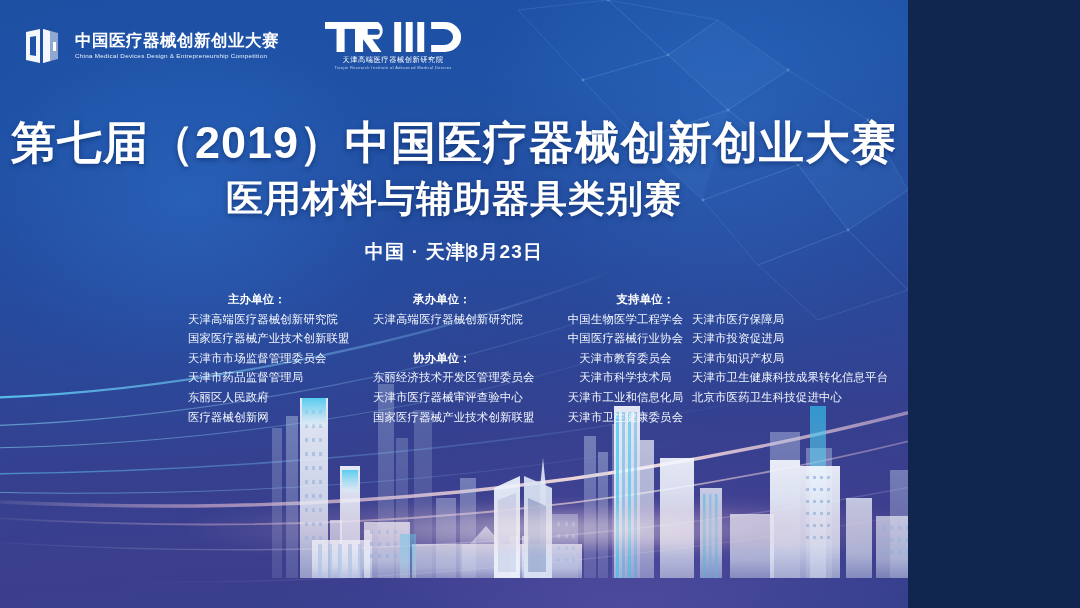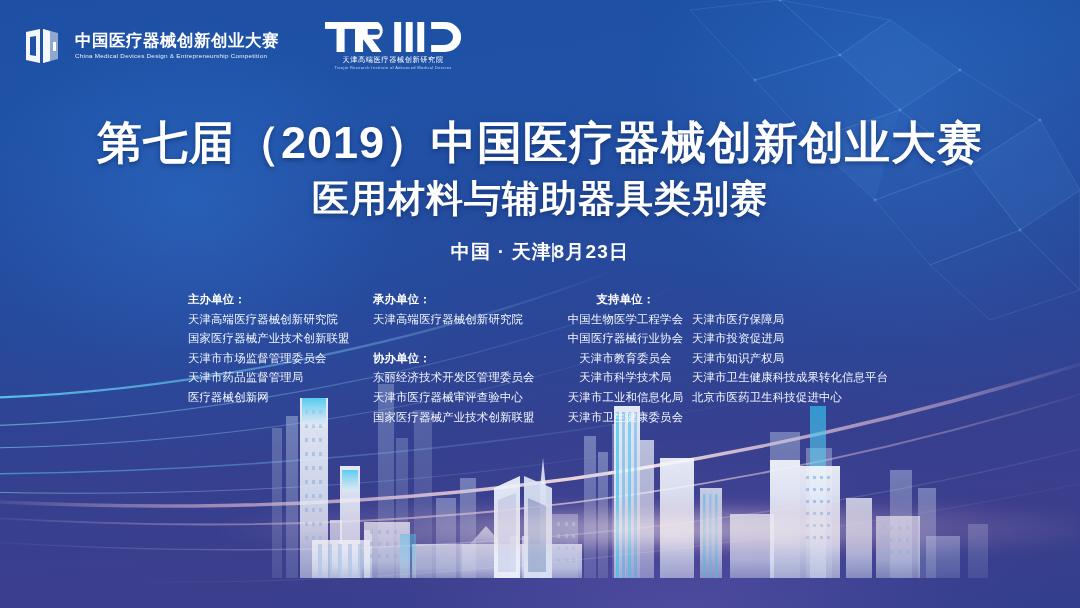--- a/index.html
+++ b/index.html
@@ -5,21 +5,21 @@
   html, body {
     margin: 0;
     padding: 0;
     background: #10264f;
   }
   body {
     font-family: "Liberation Sans", "DejaVu Sans", sans-serif;
   }
   #poster {
     position: relative;
-    width: 1080px;
+    width: 908px;
     height: 608px;
     overflow: hidden;
     background: linear-gradient(175deg, #1d4fa3 0%, #1f52a6 18%, #27499b 45%, #35408f 70%, #3c3e8d 86%, #313f8c 100%);
   }
   
   .bg-layer {
     position: absolute;
     inset: 0;
     pointer-events: none;
   }
@@ -189,20 +189,21 @@
   .col-2 { width: 186px; }
   .col-3 { width: 133px; align-items: center; }
   .col-4 { width: 210px; }
   .org-head {
     font-size: 11.4px;
     font-weight: bold;
     color: #ffffff;
     line-height: 1.72;
     letter-spacing: 0.2px;
     white-space: nowrap;
+    margin-left: 40px;
   }
   .org-item {
     font-size: 11.4px;
     color: #f2f6fd;
     line-height: 1.72;
     letter-spacing: 0.15px;
     white-space: nowrap;
   }
   .org-spacer { height: 19.6px; }
 </style>
@@ -526,20 +527,21 @@
   </div>
 
   <div class="orgs">
 
     <div class="org-col col-1">
       <div class="org-head">主办单位：</div>
       <div class="org-item">天津高端医疗器械创新研究院</div>
       <div class="org-item">国家医疗器械产业技术创新联盟</div>
       <div class="org-item">天津市市场监督管理委员会</div>
       <div class="org-item">天津市药品监督管理局</div>
+      <div class="org-item">东丽区人民政府</div>
       <div class="org-item">医疗器械创新网</div>
     </div>
 
     <div class="org-col col-2">
       <div class="org-head">承办单位：</div>
       <div class="org-item">天津高端医疗器械创新研究院</div>
       <div class="org-spacer"></div>
       <div class="org-head">协办单位：</div>
       <div class="org-item">东丽经济技术开发区管理委员会</div>
       <div class="org-item">天津市医疗器械审评查验中心</div>

